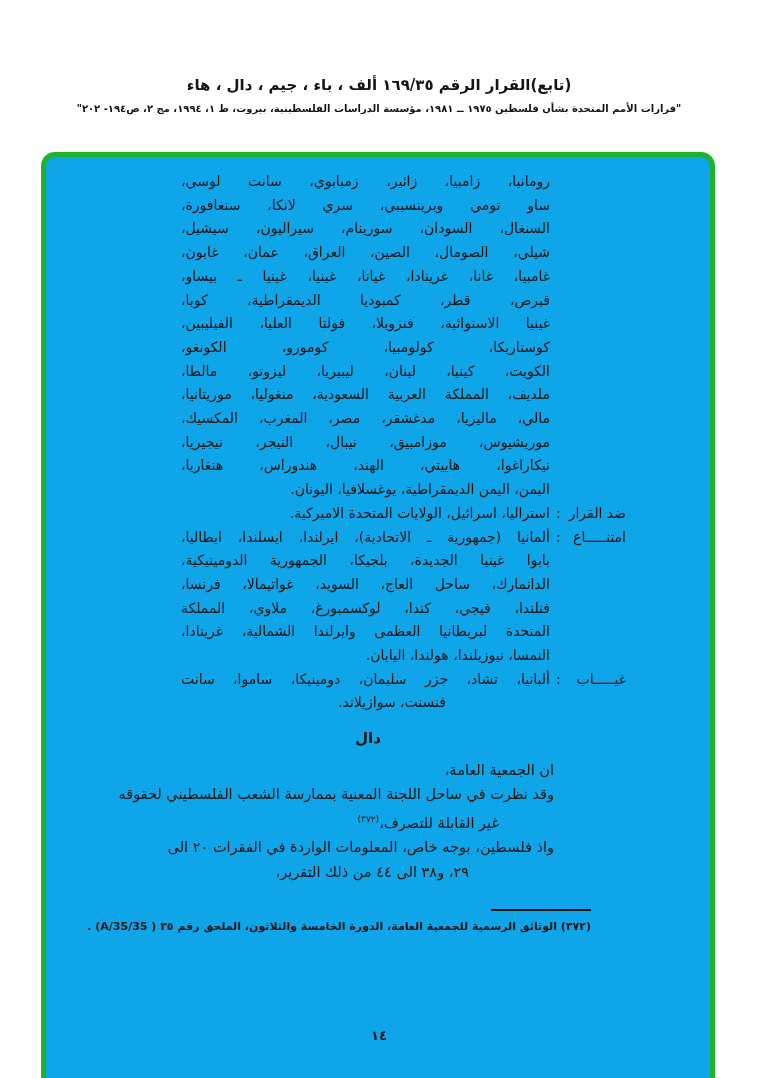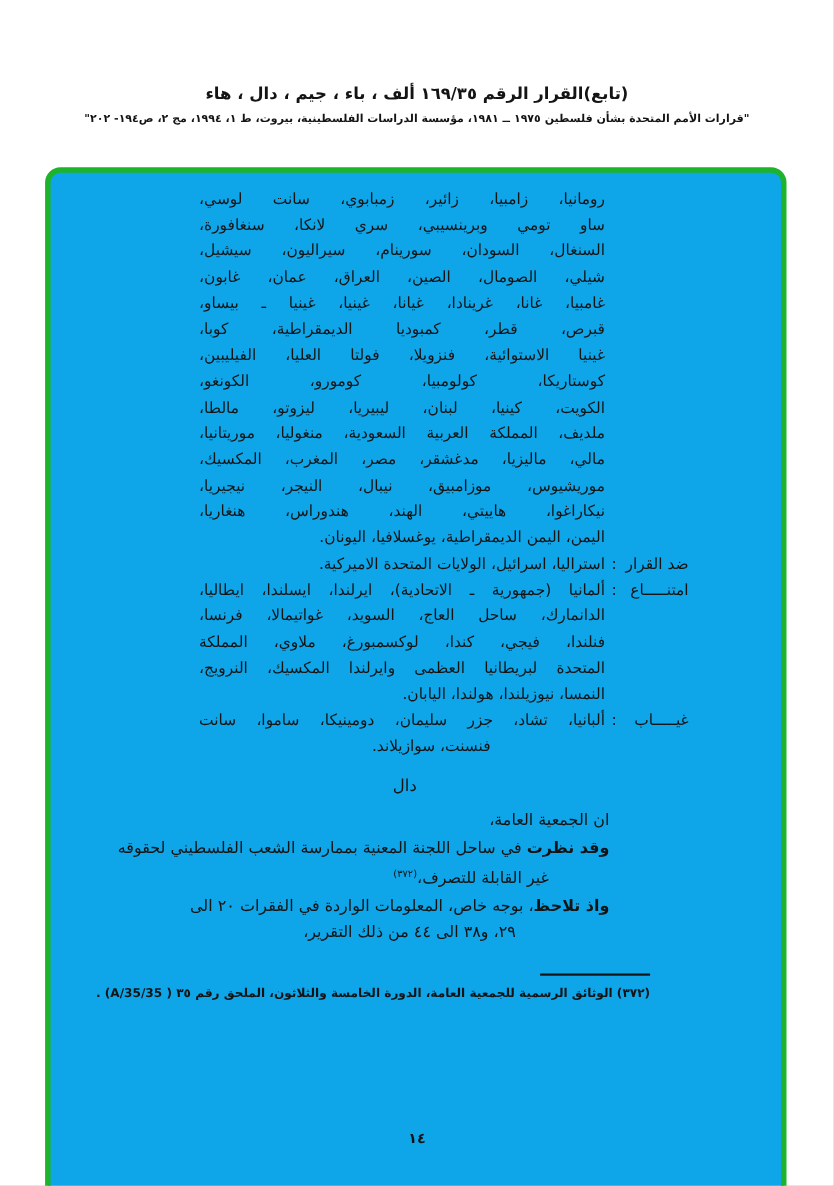--- a/index.html
+++ b/index.html
@@ -26,25 +26,25 @@
     display:flex;justify-content:space-between;align-items:flex-start;
     padding-left:6px;white-space:nowrap;
   }
   .vote-body{padding-left:99px;}
   .cl{text-align:justify;text-align-last:justify;}
   .cr{text-align:center;text-align-last:right;}
   .i70{margin-right:104px;}
   
   .section-heading{
     margin:12px 72px 0 0;padding-left:100px;text-align:center;
-    font-weight:normal;font-size:15px;
+    font-weight:bold;font-size:15px;
   }
   .resolution{margin:7px 72px 0 0;font-size:14.5px;line-height:24.6px;}
   .rline{text-align:right;white-space:nowrap;}
-  .rline .bold{font-weight:bold;}
+  .rline .bold{font-weight:normal;}
   .ri55{margin-left:0;padding-left:0;margin-right:55px;}
   .ri85{margin-right:85px;}
   .fn-ref{vertical-align:super;font-size:9px;text-align:right;}
   
   .footnote-sep{
     margin:24px 35px 0 0;width:100px;height:2px;background:#141414;
     margin-right:35px;margin-left:auto;float:left;
     
   }
   .footnote-sep{float:none;margin:24px 35px 0 auto;}
@@ -96,43 +96,44 @@
       <div class="vote-body">
         <div class="cr">استراليا، اسرائيل، الولايات المتحدة الاميركية.</div>
       </div>
 
       <div class="vote-label">
         <span>امتنـــــاع</span>
         <span>:</span>
       </div>
       <div class="vote-body">
         <div class="cl">ألمانيا (جمهورية ـ الاتحادية)، ايرلندا، ايسلندا، ايطاليا،</div>
+        <div class="cl">بابوا غينيا الجديدة، بلجيكا، الجمهورية الدومينيكية،</div>
         <div class="cl">الدانمارك، ساحل العاج، السويد، غواتيمالا، فرنسا،</div>
         <div class="cl">فنلندا، فيجي، كندا، لوكسمبورغ، ملاوي، المملكة</div>
-        <div class="cl">المتحدة لبريطانيا العظمى وايرلندا المكسيك، النرويج،</div>
+        <div class="cl">المتحدة لبريطانيا العظمى وايرلندا الشمالية، غرينادا،</div>
         <div class="cr">النمسا، نيوزيلندا، هولندا، اليابان.</div>
       </div>
 
       <div class="vote-label">
         <span>غيـــــاب</span>
         <span>:</span>
       </div>
       <div class="vote-body">
         <div class="cl">ألبانيا، تشاد، جزر سليمان، دومينيكا، ساموا، سانت</div>
         <div class="cr i70">فنسنت، سوازيلاند.</div>
       </div>
     </div>
 
     <div class="section-heading">دال</div>
 
     <div class="resolution">
       <div class="rline bold">ان الجمعية العامة،</div>
       <div class="rline"><span class="bold">وقد نظرت</span><span> في ساحل اللجنة المعنية بممارسة الشعب الفلسطيني لحقوقه</span></div>
       <div class="rline ri55"><span>غير القابلة للتصرف،</span><span class="fn-ref">(٣٧٢)</span></div>
-      <div class="rline"><span class="bold">واذ تلاحظ</span><span>، بوجه خاص، المعلومات الواردة في الفقرات ٢٠ الى</span></div>
+      <div class="rline"><span class="bold">واذ فلسطين</span><span>، بوجه خاص، المعلومات الواردة في الفقرات ٢٠ الى</span></div>
       <div class="rline ri85">٢٩، و٣٨ الى ٤٤ من ذلك التقرير،</div>
     </div>
 
     <div class="footnote-sep"></div>
     <div class="footnote">(٣٧٢) الوثائق الرسمية للجمعية العامة، الدورة الخامسة والثلاثون، الملحق رقم ٣٥ ( A/35/35) .</div>
 
   </div>
 </div>
 
 <div class="page-number">١٤</div>

